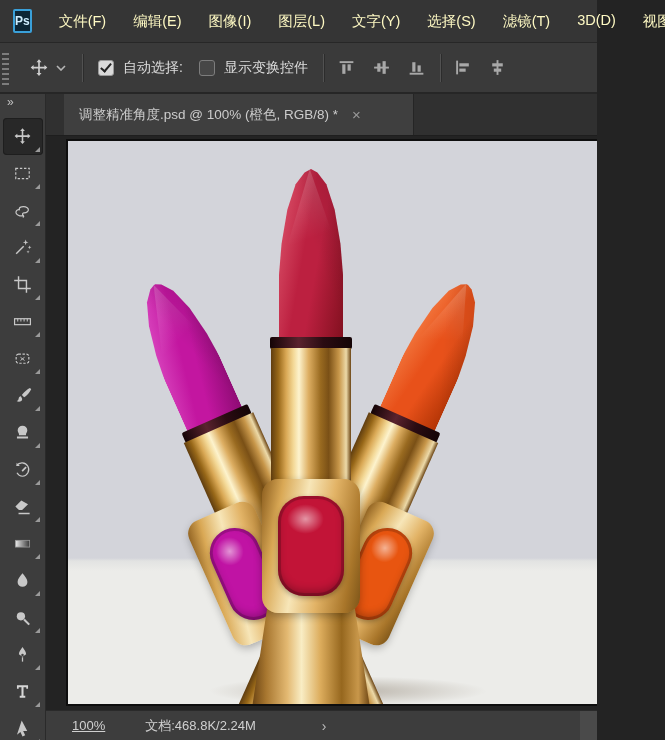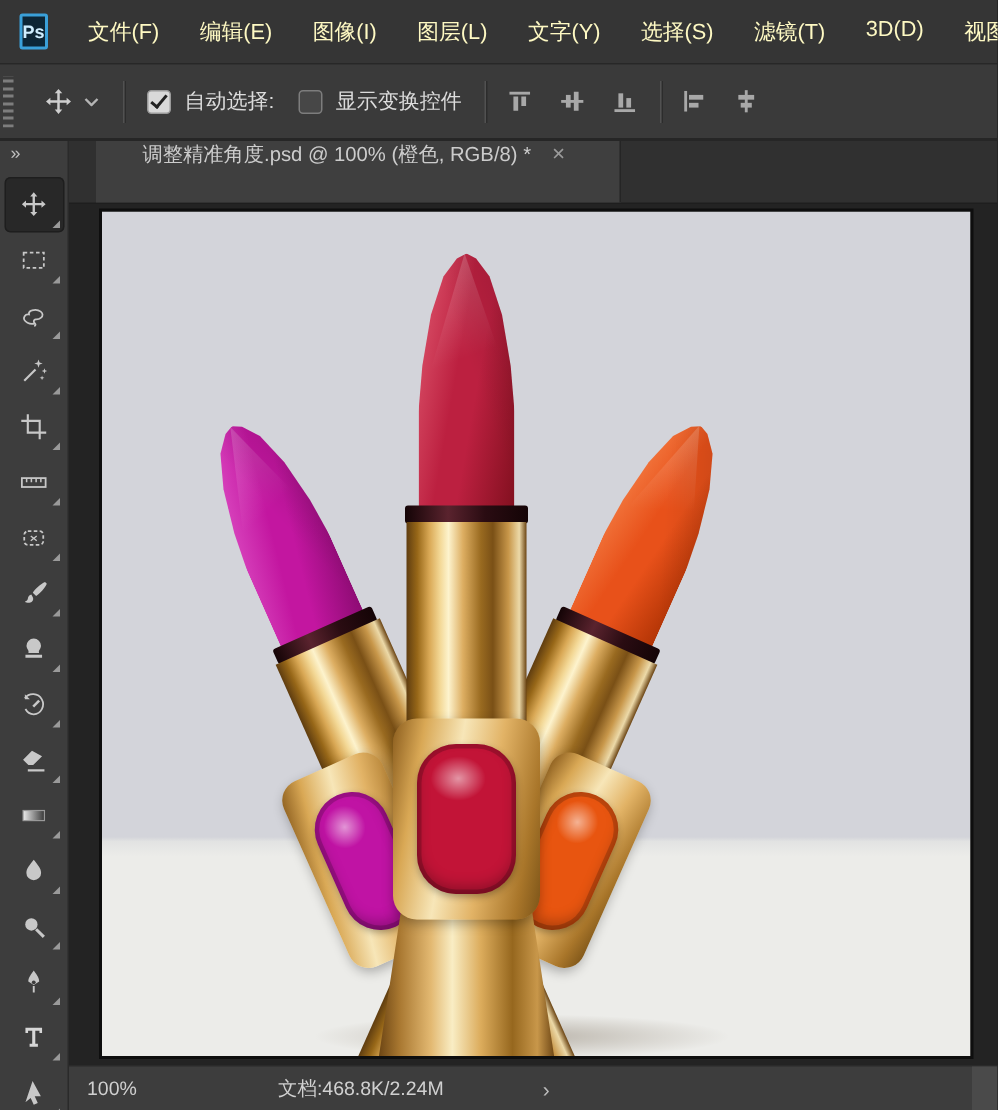--- a/index.html
+++ b/index.html
@@ -1,18 +1,18 @@
 <!DOCTYPE html>
 <html style="--bg-top: #d3d4da; --bg-bottom: #ecece9; --red: #bc2040; --red-hi: #e05a70; --red-dk: #82101f; --magenta: #c316a0; --magenta-hi: #e055c8; --magenta-dk: #8c0b72; --orange: #e8511a; --orange-hi: #f58148; --orange-dk: #b23405; --gem-red: #c21437; --gem-magenta: #c013a4; --gem-orange: #e85510;"><head>
 <meta charset="utf-8">
 <style>
   * { margin:0; padding:0; box-sizing:border-box; }
   html,body { width:665px; height:740px; overflow:hidden; background:#232323;
               font-family:"Liberation Sans","DejaVu Sans",sans-serif; }
-  .app { width:665px; height:740px; display:flex; flex-direction:column; }
+  .app { width:597px; height:740px; display:flex; flex-direction:column; }
 
   
   .menubar { height:43px; background:#353535; border-bottom:1px solid #272727;
              display:flex; align-items:center; flex:0 0 auto; }
   .ps-logo { width:25px; height:24px; margin-left:13px; background:#0d2636;
              border:2px solid #3aa0d9; border-radius:2px; color:#cfeeff;
              font-size:12px; font-weight:bold; display:flex; align-items:center;
              justify-content:center; }
   .menu { list-style:none; display:flex; margin-left:27px; white-space:nowrap; }
   .menu-item { color:#fef9c3; font-size:14.5px; margin-right:27px; cursor:default; }
@@ -52,22 +52,22 @@
   .tool { width:40px; height:37px; display:flex; align-items:center; justify-content:center;
           border-radius:4px; position:relative; flex:0 0 auto; }
   .tool.selected { background:#282828; box-shadow:inset 0 0 0 1px #1e1e1e; }
   .tool .corner { position:absolute; right:3px; bottom:3px; width:0; height:0;
                   border-style:solid; border-width:0 0 5px 5px;
                   border-color:transparent transparent #9a9a9a transparent; }
 
   .content { flex:1; display:flex; flex-direction:column; min-width:0; }
   .tabbar { height:42px; background:#303030; border-bottom:1px solid #1e1e1e;
             display:flex; align-items:stretch; flex:0 0 auto; }
-  .tab { background:#3f3f3f; border-right:1px solid #252525; display:flex; align-items:flex-start;
-         padding:0 31px; margin-left:18px; min-width:350px; }
+  .tab { background:#3f3f3f; border-right:1px solid #252525; display:flex; align-items:center;
+         padding:0 15px; margin-left:18px; min-width:350px; }
   .tab-title { color:#cccccc; font-size:13.5px; white-space:nowrap; }
   .tab-close { color:#9a9a9a; font-size:15px; margin-left:14px; }
 
   .surround { flex:1; background:#232323; position:relative; overflow:hidden; }
 
   
   .scene { position:absolute; left:20px; top:3px; width:583px; height:567px;
            border:2px solid #0e0e0e; overflow:hidden;
            background:linear-gradient(to bottom, var(--bg-top) 0, var(--bg-top) 417px,
                        #e2e3e2 420px, var(--bg-bottom) 430px, var(--bg-bottom) 100%); }
@@ -117,22 +117,22 @@
   .cap-center .gem{ width:66px; height:100px; position:relative !important; background:var(--gem-red); }
   .base-flare { left:184px; top:466px; width:118px; height:101px; z-index:4;
          clip-path:polygon(13% 0,87% 0,100% 100%,0 100%);
          background:linear-gradient(90deg,#6b4413 0%,#a87730 12%,#e3b972 30%,#f9edc4 42%,
                      #dcac5c 58%,#96671e 76%,#c8974a 90%,#6b4413 100%); }
 
   
   .statusbar { height:30px; background:#3d3d3d; border-top:1px solid #2a2a2a;
                display:flex; align-items:center; font-size:13px; color:#d0d0d0;
                position:relative; flex:0 0 auto; }
-  .zoom-field { margin-left:12px; }
-  .doc-info { margin-left:94px; }
+  .zoom-field { margin-left:26px;text-decoration:underline; }
+  .doc-info { margin-left:40px; }
   .status-chevron { margin-left:66px; color:#bdbdbd; font-size:14px; }
   .corner-grip { position:absolute; right:0; top:0; width:17px; height:100%; background:#4a4a4a; }
 </style>
 </head>
 <body>
 
 <div class="app">
 
   <div class="menubar">
     <div class="ps-logo">Ps</div>

